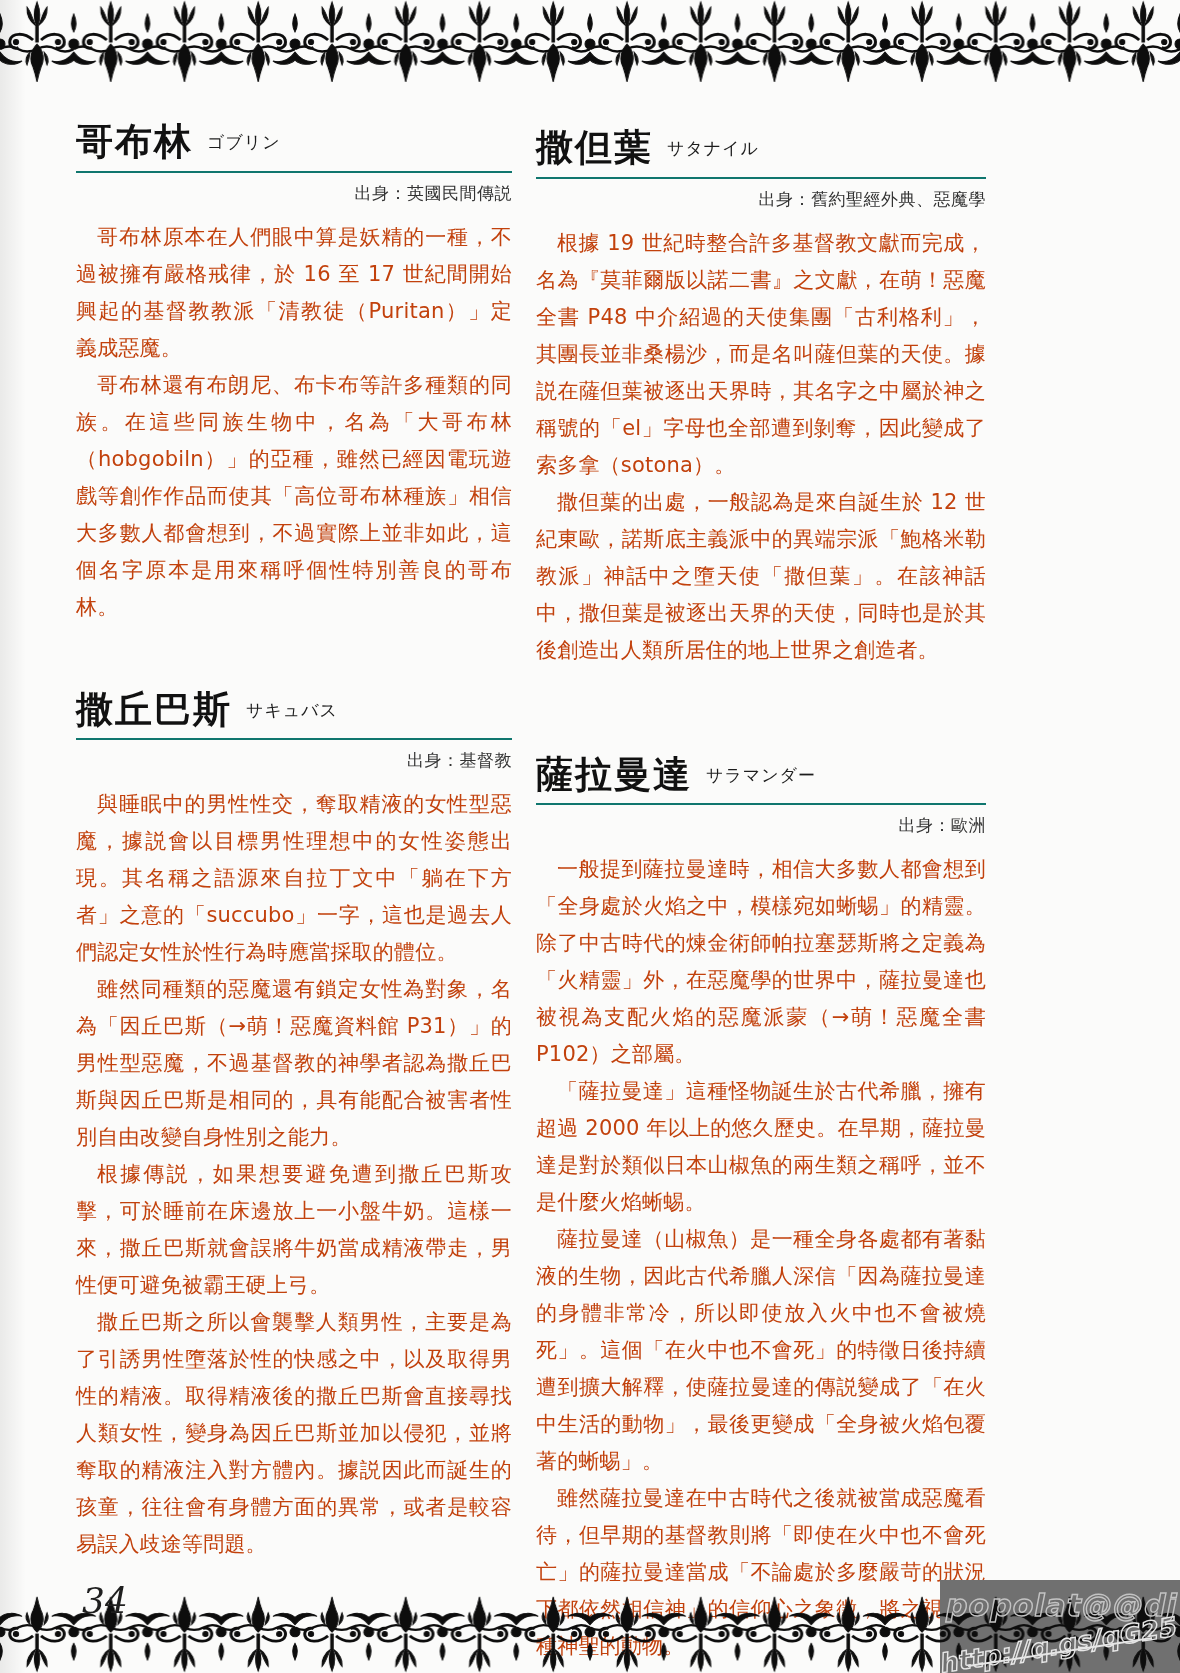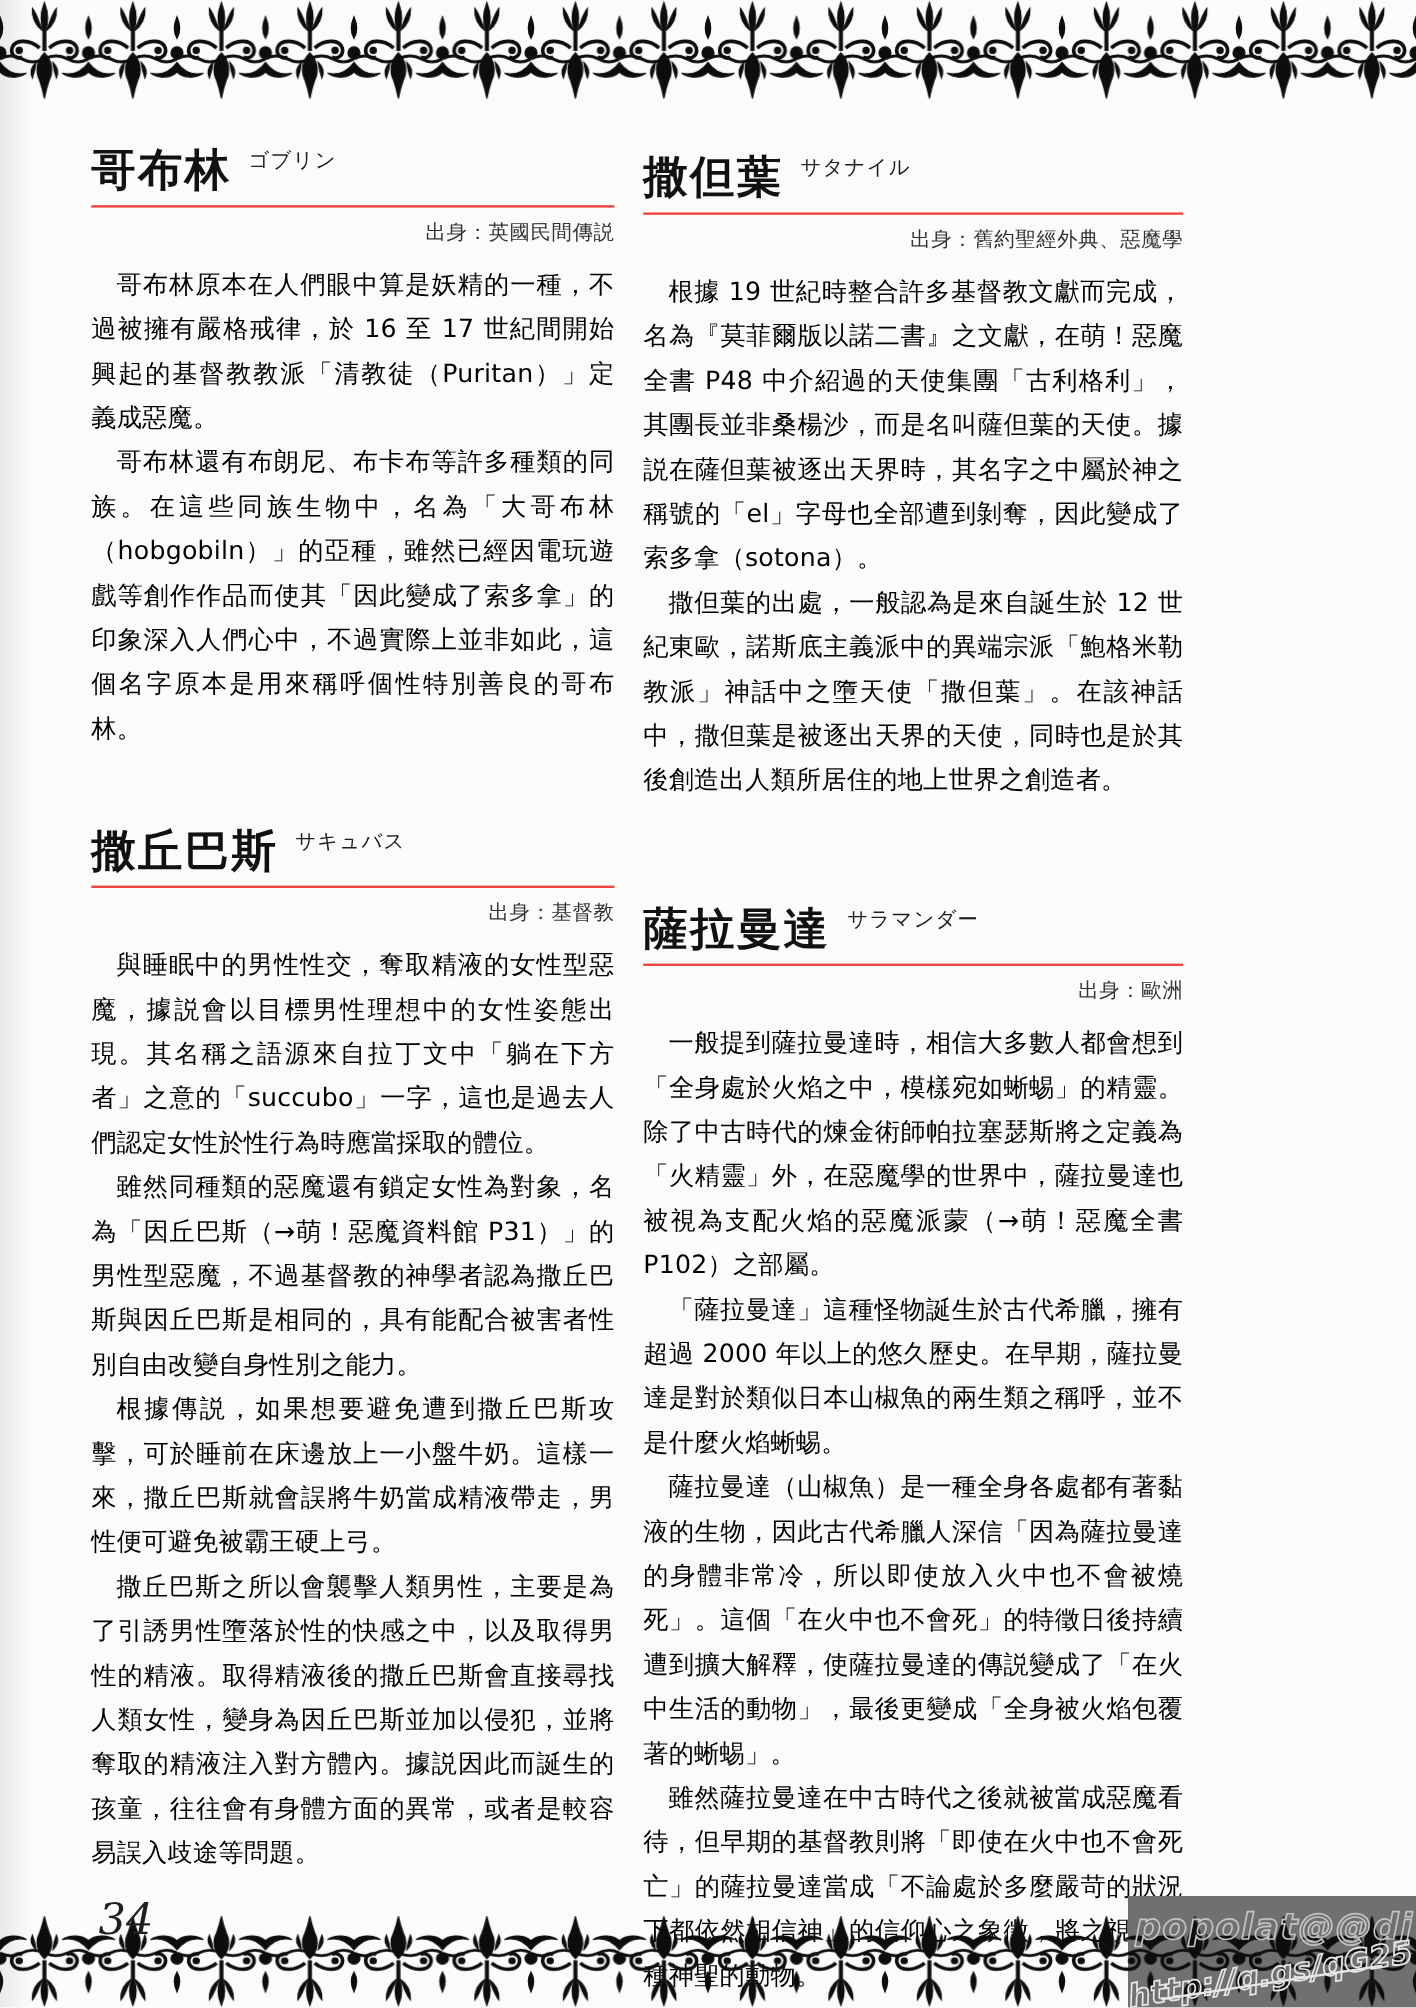--- a/index.html
+++ b/index.html
@@ -16,38 +16,38 @@
   }
   .border-band{position:absolute;left:0;width:1180px;z-index:3;}
   .border-top{top:0;height:84px;}
   .border-bottom{bottom:0;height:78px;}
   .col{position:absolute;top:84px;}
   .col-left{left:76px;width:436px;}
   .col-right{left:536px;width:450px;}
   section.entry{margin:0;}
   .entry-head{
     margin:0;padding:0 0 8px 0;
-    border-bottom:2px solid #ef4444;
-    display:flex;align-items:flex-start;gap:14px;
+    border-bottom:2px solid #0f766e;
+    display:flex;align-items:center;gap:14px;
   }
   .title-main{
     font-size:37px;font-weight:bold;color:#111;
     letter-spacing:2px;line-height:1.1;
   }
   .title-kana{
     font-size:17px;font-weight:normal;color:#1c1c1c;letter-spacing:1px;
   }
   .entry-origin{
     font-size:17px;color:#333;margin-top:9px;letter-spacing:0.5px;text-align:right;
   }
   .entry-body{margin-top:14px;}
   p.entry-para{
     margin:0;font-size:21px;line-height:37px;
     text-align:justify;text-justify:inter-ideograph;
-    text-indent:1em;color:#000000;letter-spacing:0.2px;
+    text-indent:1em;color:#c2410c;letter-spacing:0.2px;
   }
   #sec-goblin{margin-top:38px;}
   #sec-succubus{margin-top:64px;}
   #sec-satanail{margin-top:44px;}
   #sec-salamander{margin-top:86px;}
   .page-number{
     position:absolute;left:82px;bottom:52px;z-index:5;
     font-family:"DejaVu Serif","Liberation Serif",serif;
     font-style:italic;font-size:36px;color:#1f1f1f;
   }
@@ -95,21 +95,21 @@
 <div class="col col-left">
 
   <section class="entry" id="sec-goblin">
     <div class="entry-head">
       <span class="title-main">哥布林</span>
       <span class="title-kana">ゴブリン</span>
     </div>
     <div class="entry-origin">出身：英國民間傳説</div>
     <div class="entry-body">
       <p class="entry-para">哥布林原本在人們眼中算是妖精的一種，不過被擁有嚴格戒律，於 16 至 17 世紀間開始興起的基督教教派「清教徒（Puritan）」定義成惡魔。</p>
-      <p class="entry-para">哥布林還有布朗尼、布卡布等許多種類的同族。在這些同族生物中，名為「大哥布林（hobgobiln）」的亞種，雖然已經因電玩遊戲等創作作品而使其「因此變成了索多拿」的印象深入人們心中，不過實際上並非如此，這個名字原本是用來稱呼個性特別善良的哥布林。</p>
+      <p class="entry-para">哥布林還有布朗尼、布卡布等許多種類的同族。在這些同族生物中，名為「大哥布林（hobgobiln）」的亞種，雖然已經因電玩遊戲等創作作品而使其「高位哥布林種族」相信大多數人都會想到，不過實際上並非如此，這個名字原本是用來稱呼個性特別善良的哥布林。</p>
     </div>
   </section>
 
   <section class="entry" id="sec-succubus">
     <div class="entry-head">
       <span class="title-main">撒丘巴斯</span>
       <span class="title-kana">サキュバス</span>
     </div>
     <div class="entry-origin">出身：基督教</div>
     <div class="entry-body">

